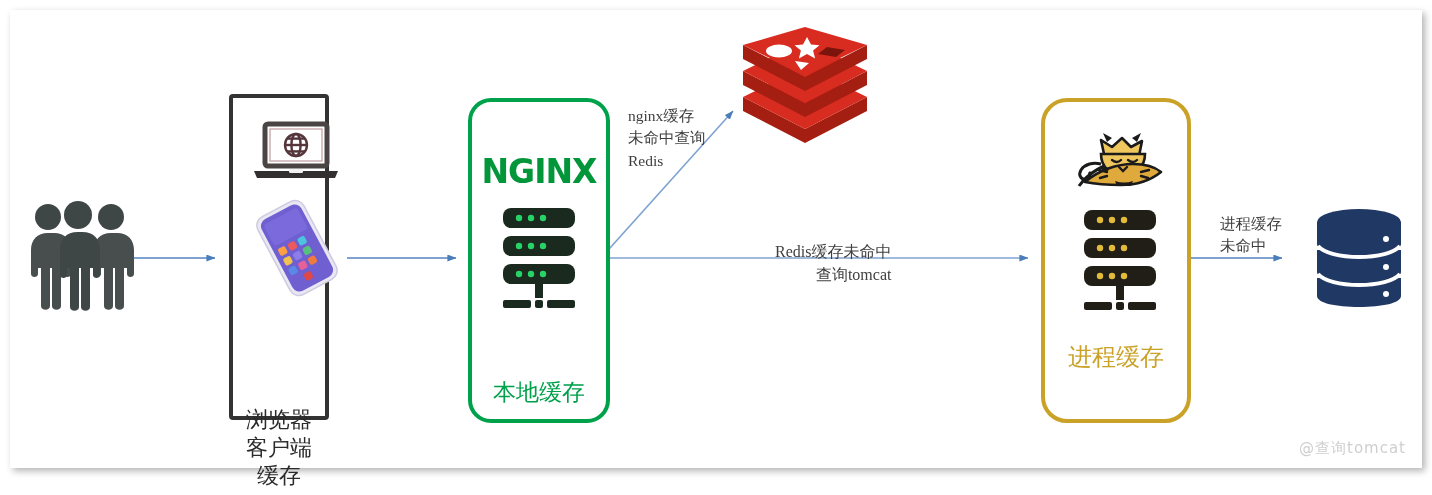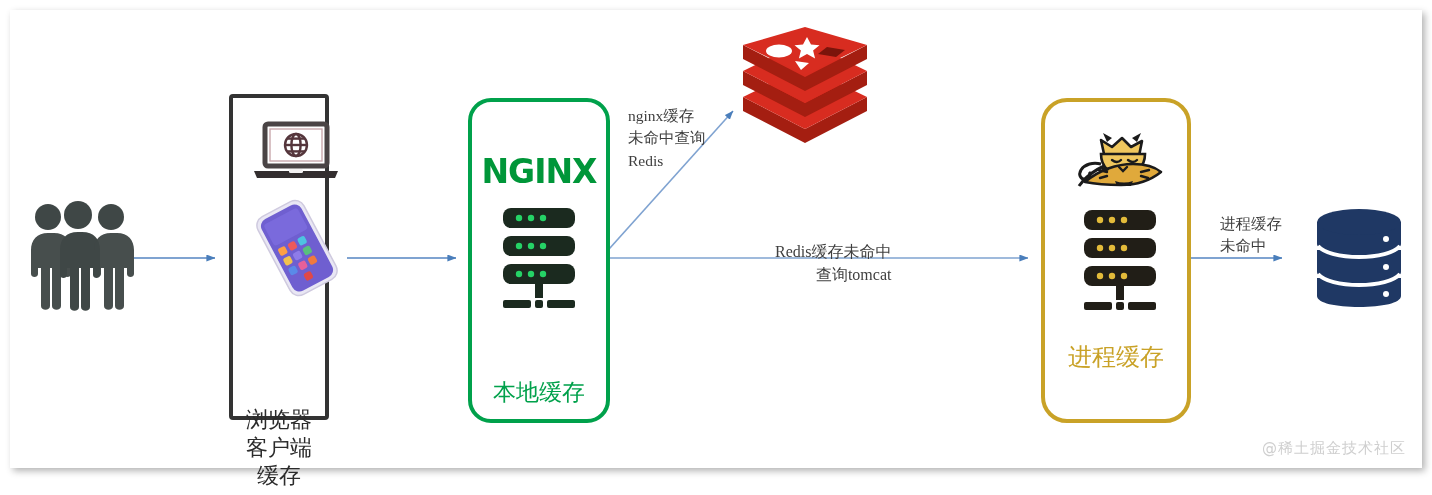--- a/index.html
+++ b/index.html
@@ -309,15 +309,15 @@
       <path d="M5 40c6 7 22 11 41 11s35-4 41-11"></path>
       <path d="M5 68c6 7 22 11 41 11s35-4 41-11"></path>
     </g>
     <g fill="#ffffff">
       <circle cx="73" cy="33" r="3"></circle>
       <circle cx="73" cy="61" r="3"></circle>
       <circle cx="73" cy="88" r="3"></circle>
     </g>
   </svg>
 
-  <div id="watermark">@稀土掘金技术社区</div>
+  <div id="watermark">@查询tomcat</div>
 
 </div>
 
 </body></html>

